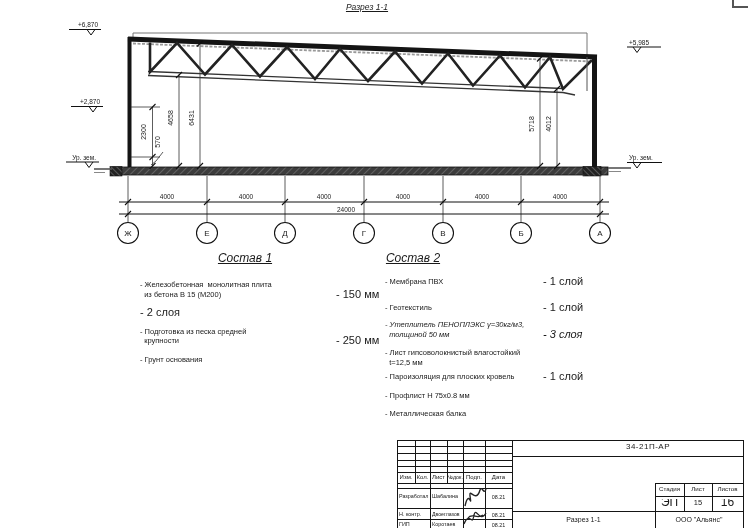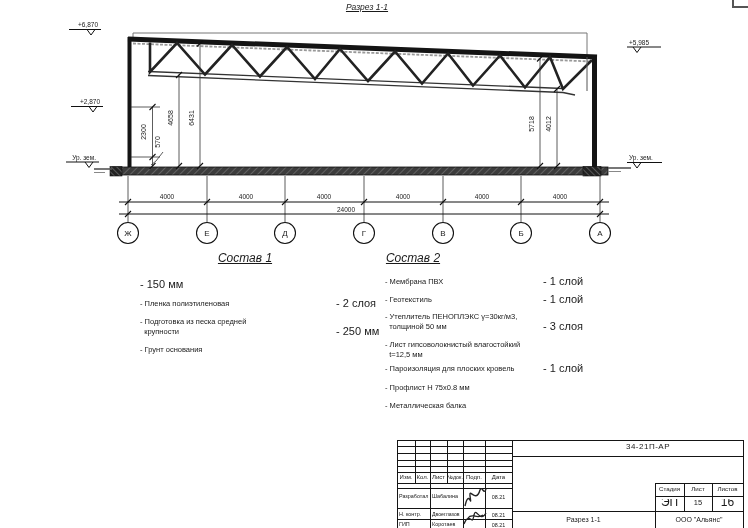--- a/index.html
+++ b/index.html
@@ -174,47 +174,48 @@
       <text x="521" y="236" font-size="8" text-anchor="middle">Б</text>
       <text x="600" y="236" font-size="8" text-anchor="middle">А</text>
     </g>
   </svg>
 
   <div class="txt sostav-head" style="left:215px;top:251px;">Состав 1</div>
   <div class="txt sostav-head" style="left:383px;top:251px;">Состав 2</div>
 
   <div class="slist s1" style="left:140px;top:280px;width:240px;">
     <div class="item">
+      <div class="iname">- Железобетонная  монолитная плита
+  из бетона В 15 (М200)</div>
       <div class="ival">- 150 мм</div>
     </div>
     <div class="item">
-      <div class="iname">- Пленка полиэтиленовая</div>
       <div class="ival">- 2 слоя</div>
     </div>
     <div class="item">
       <div class="iname">- Подготовка из песка средней
   крупности</div>
       <div class="ival">- 250 мм</div>
     </div>
     <div class="item">
       <div class="iname">- Грунт основания</div>
       <div class="ival"></div>
     </div>
   </div>
 
   <div class="slist s2" style="left:385px;top:277px;width:228px;">
-    <div class="item" style="margin-bottom:8px;">
+    <div class="item" style="margin-bottom:16px;">
       <div class="iname">- Мембрана ПВХ</div>
       <div class="ival">- 1 слой</div>
     </div>
     <div class="item" style="margin-bottom:8px;">
       <div class="iname">- Геотекстиль</div>
       <div class="ival">- 1 слой</div>
     </div>
-    <div class="item" style="">
+    <div class="item" style="font-style:italic;">
       <div class="iname">- Утеплитель ПЕНОПЛЭКС γ=30кг/м3,
   толщиной 50 мм</div>
       <div class="ival">- 3 слоя</div>
     </div>
     <div class="item" style="margin-bottom:5px;">
       <div class="iname">- Лист гипсоволокнистый влагостойкий
   t=12,5 мм</div>
       <div class="ival"></div>
     </div>
     <div class="item" style="margin-bottom:8px;">

